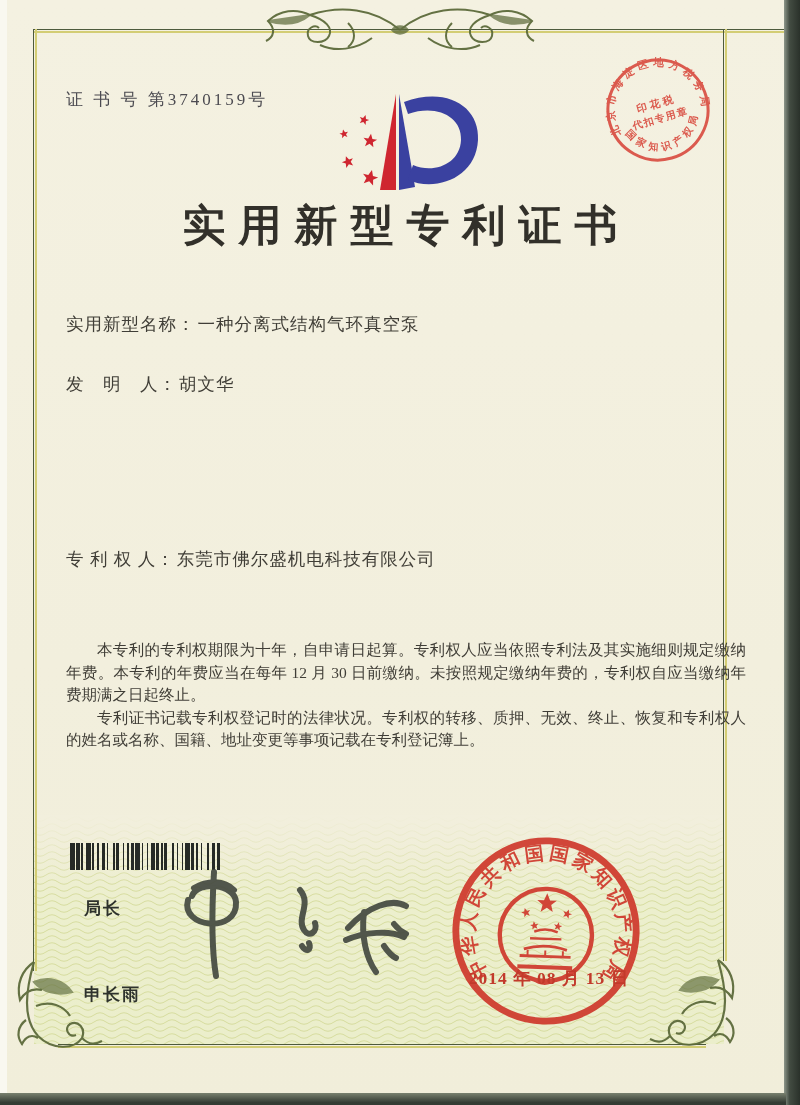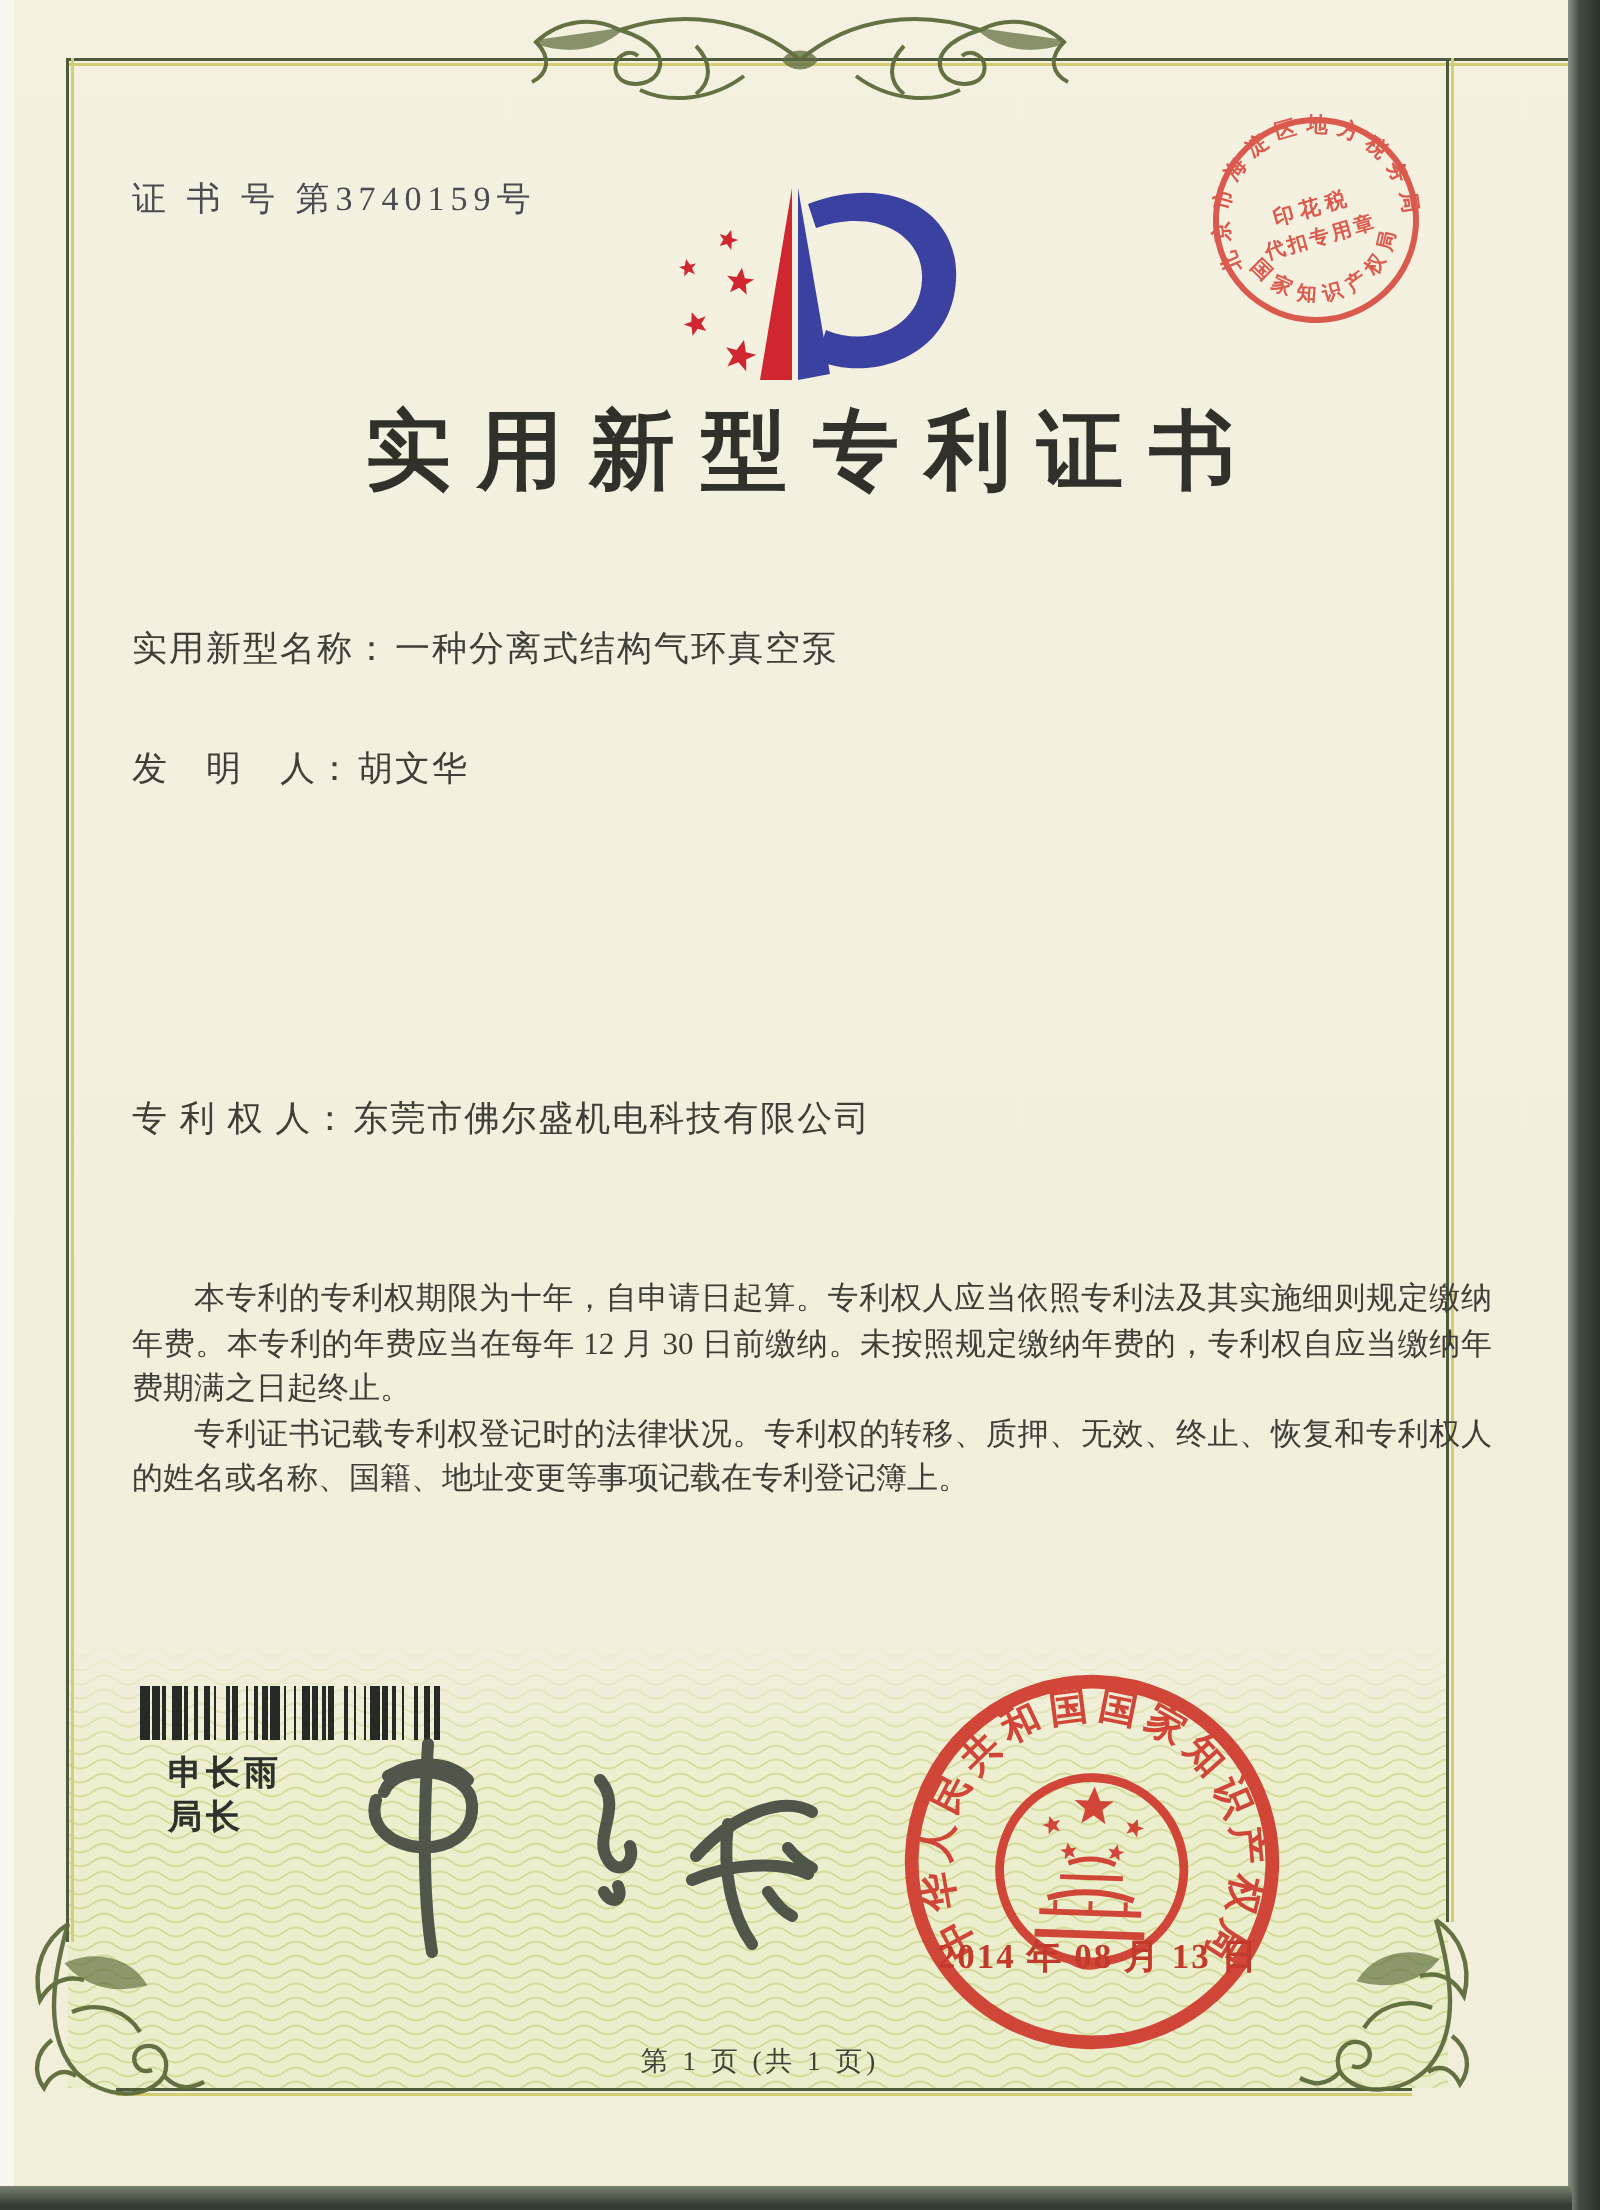--- a/index.html
+++ b/index.html
@@ -48,21 +48,21 @@
     background:linear-gradient(180deg,#f0eed7 0%,#ecefcd 40%,#ebeecb 100%);}
   .waves-fade{position:absolute;left:34px;top:815px;width:690px;height:70px;
     background:linear-gradient(180deg,#f2efdd 0%,rgba(242,239,221,0) 100%);}
   
   .barcode{position:absolute;left:70px;top:843px;height:27px;display:flex;align-items:stretch;}
   .barcode .bar{background:#262a26;}
   .barcode .gap{background:rgba(0,0,0,0);}
   
   .director-title{position:absolute;left:84px;top:897px;font-size:17px;font-weight:700;
     font-family:"Liberation Sans","DejaVu Sans",sans-serif;color:#2e322c;letter-spacing:2px;}
-  .director-name{position:absolute;left:84px;top:875px;font-size:17px;font-weight:700;
+  .director-name{position:absolute;left:84px;top:983px;font-size:17px;font-weight:700;
     font-family:"Liberation Sans","DejaVu Sans",sans-serif;color:#2e322c;letter-spacing:2px;}
   .signature{position:absolute;left:152px;top:866px;width:262px;height:115px;}
   
   .seal{position:absolute;left:448px;top:833px;width:196px;height:196px;transform:rotate(2deg);opacity:.93;}
   .seal-date{position:absolute;left:456px;top:966px;width:186px;text-align:center;
     font-size:17.5px;color:#c23a2b;letter-spacing:1px;font-weight:700;}
   
   .footer{position:absolute;left:33px;top:1022px;width:694px;text-align:center;
     font-size:13.5px;letter-spacing:2px;color:#3d4335;}
 </style>
@@ -300,18 +300,17 @@
           <path d="M74,126 h52" stroke-width="3"></path>
           <path d="M82,126 v-6 M100,126 v-6 M118,126 v-6" stroke-width="2"></path>
           <path d="M72,137 h56" stroke-width="4"></path>
           <path d="M88,149 q12,9 24,0" stroke-width="3"></path>
         </g>
       </g>
     </g>
   </svg>
   <div class="seal-date">2014 年 08 月 13 日</div>
 
-  <div class="footer">第 1 页 (共 1 页)</div>
 
   <div class="edge-left"></div>
   <div class="edge-right"></div>
   <div class="edge-bottom"></div>
 </div>
 
 </body></html>

